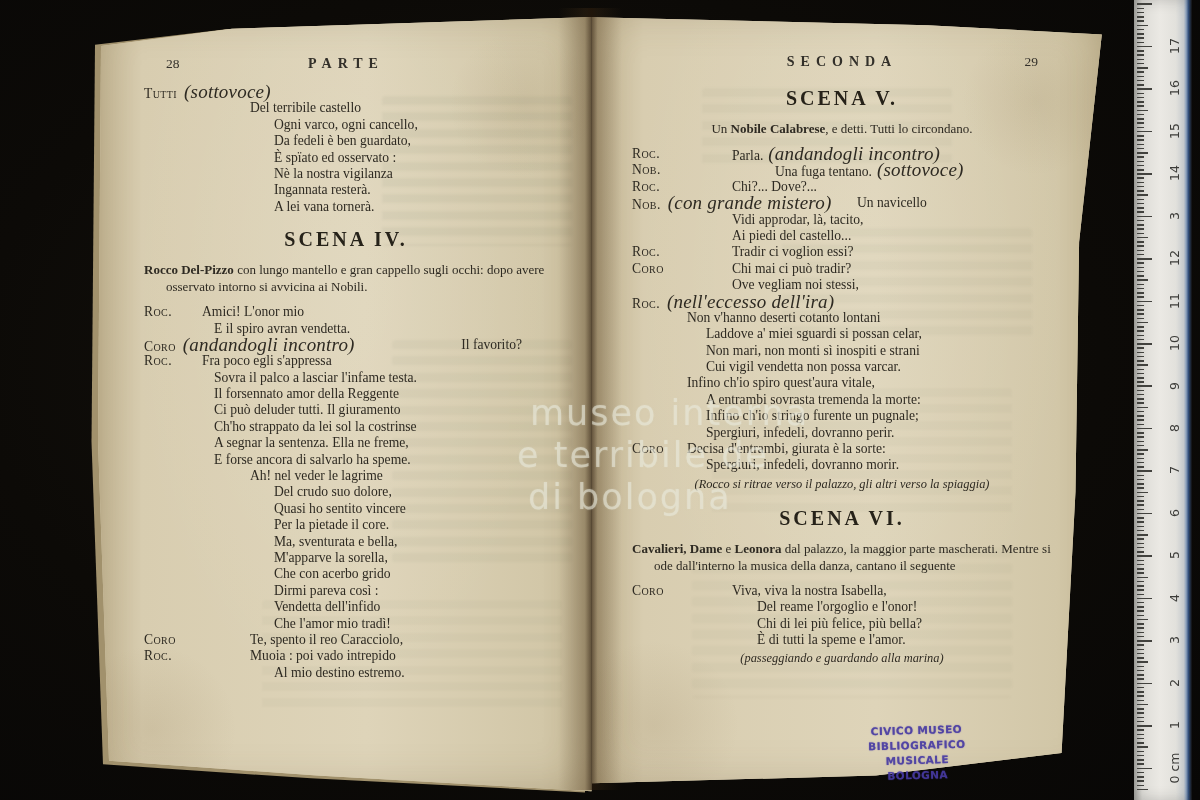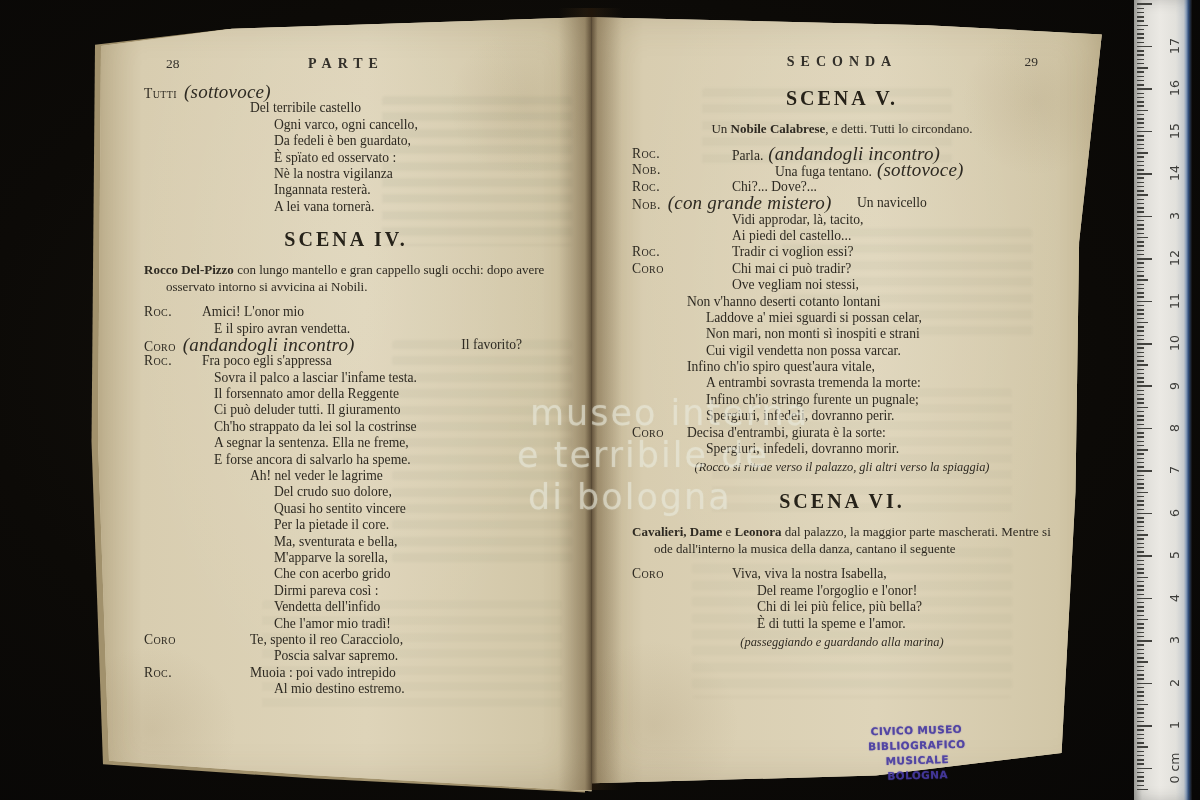--- a/index.html
+++ b/index.html
@@ -181,23 +181,20 @@
           <div class="row">
             <span class="vtext i-v2">Dirmi pareva così :</span>
           </div>
           <div class="row">
             <span class="vtext i-v2">Vendetta dell'infido</span>
           </div>
           <div class="row">
             <span class="vtext i-v2">Che l'amor mio tradì!</span>
           </div>
           <div class="row"><span class="speaker">Coro</span><span class="vtext i-v1">Te, spento il reo Caracciolo,</span></div>
-          <div class="row">
-            <span class="vtext i-v2">Poscia salvar sapremo.</span>
-          </div>
           <div class="row"><span class="speaker">Roc.</span><span class="vtext i-v1">Muoia : poi vado intrepido</span></div>
           <div class="row">
             <span class="vtext i-v2">Al mio destino estremo.</span>
           </div>
         </div>
     </div>
   </div>
 
   <div id="right-page" class="page">
     <div class="page-skin"></div>
@@ -222,20 +219,21 @@
             <span class="vtext i-d0">Vidi approdar, là, tacito,</span>
           </div>
           <div class="row">
             <span class="vtext i-d0">Ai piedi del castello...</span>
           </div>
           <div class="row"><span class="speaker">Roc.</span><span class="vtext i-d0">Tradir ci voglion essi?</span></div>
           <div class="row"><span class="speaker">Coro</span><span class="vtext i-d0">Chi mai ci può tradir?</span></div>
           <div class="row">
             <span class="vtext i-d0">Ove vegliam noi stessi,</span>
           </div>
+          <div class="row"><span class="speaker">Roc.</span><span class="note">(nell'eccesso dell'ira)</span></div>
           <div class="row">
             <span class="vtext i-v1">Non v'hanno deserti cotanto lontani</span>
           </div>
           <div class="row">
             <span class="vtext i-v2">Laddove a' miei sguardi si possan celar,</span>
           </div>
           <div class="row">
             <span class="vtext i-v2">Non mari, non monti sì inospiti e strani</span>
           </div>
           <div class="row">

